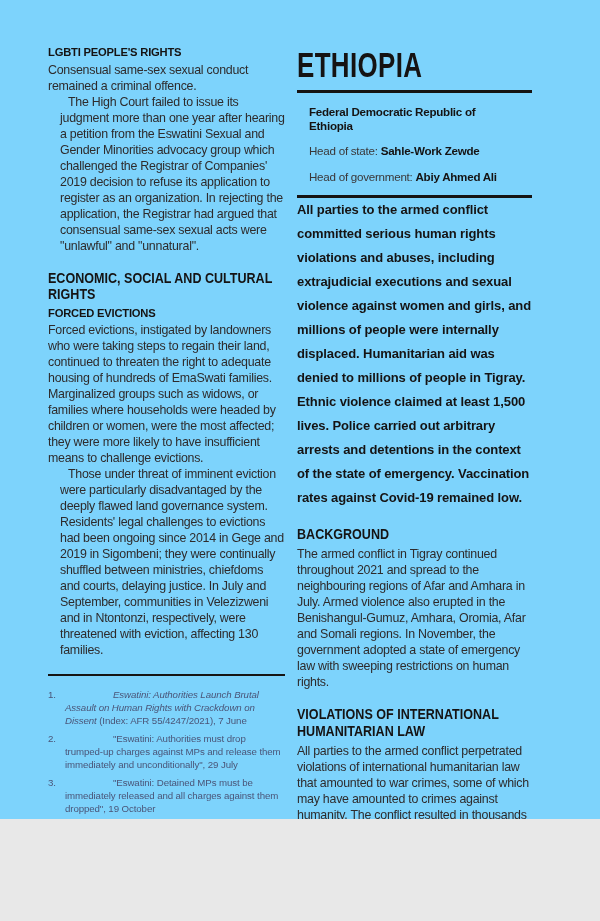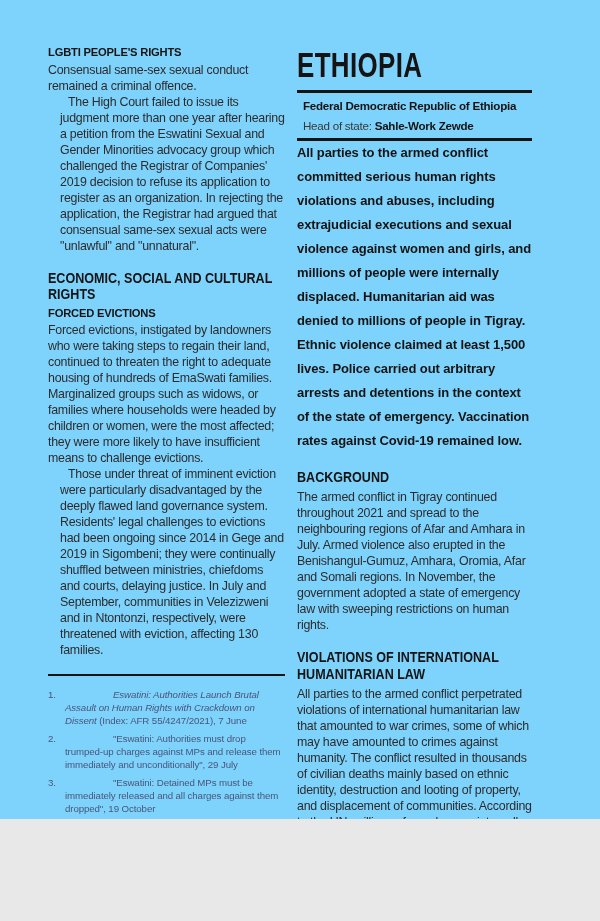--- a/index.html
+++ b/index.html
@@ -34,21 +34,21 @@
   .country-title {
     font-size: 35px; line-height: 34px; font-weight: bold; color: #151313;
     margin: 2px 0 8px 0; transform: scaleX(0.74); transform-origin: 0 0;
     letter-spacing: 0.5px; white-space: nowrap;
   }
   .rule-thick { height: 3px;   background: #161413; }
   .rule-med   { height: 2.5px; background: #161413; }
   .rule-thin  { height: 2px;   background: #161413; }
 
   .country-info { margin: 6px 0 6px 0; font-size: 11.6px; line-height: 13.6px; }
-  .country-info .line { margin: 6px; }
+  .country-info .line { margin: 12px; }
   .ci-label { color: #3a3738; font-weight: normal; text-align: right; }
   .ci-value { color: #151313; font-weight: bold; }
   .ci-bold  { color: #151313; font-weight: bold; }
 
   .intro {
     margin-top: 10px; font-weight: bold; color: #151313;
     font-size: 13px; line-height: 24px; letter-spacing: -0.1px;
   }
 
   .fn-divider { margin-top: 16px; }
@@ -102,20 +102,21 @@
     </div>
   </div>
 
   <div class="col col-right bodytext">
     <h1 class="country-title">ETHIOPIA</h1>
     <div class="rule-thick"></div>
 
     <div class="country-info">
       <p class="line ci-bold">Federal Democratic Republic of Ethiopia</p>
       <p class="line"><span class="ci-label">Head of state: </span><span class="ci-value">Sahle-Work Zewde</span></p>
+      <p class="line"><span class="ci-label">Head of government: </span><span class="ci-value">Abiy Ahmed Ali</span></p>
     </div>
     <div class="rule-med"></div>
 
     <p class="intro">All parties to the armed conflict committed serious human rights violations and abuses, including extrajudicial executions and sexual violence against women and girls, and millions of people were internally displaced. Humanitarian aid was denied to millions of people in Tigray. Ethnic violence claimed at least 1,500 lives. Police carried out arbitrary arrests and detentions in the context of the state of emergency. Vaccination rates against Covid-19 remained low.</p>
 
     <h2 class="sechead">BACKGROUND</h2>
     <p>The armed conflict in Tigray continued throughout 2021 and spread to the neighbouring regions of Afar and Amhara in July. Armed violence also erupted in the Benishangul-Gumuz, Amhara, Oromia, Afar and Somali regions. In November, the government adopted a state of emergency law with sweeping restrictions on human rights.</p>
 
     <h2 class="sechead">VIOLATIONS OF INTERNATIONAL HUMANITARIAN LAW</h2>
     <p><span>All parties to the armed conflict perpetrated violations of international humanitarian law that amounted to war crimes, some of which may have amounted to crimes against humanity. The conflict resulted in thousands of civilian deaths mainly based on ethnic identity, destruction and looting of property, and displacement of communities. According to the UN, millions of people were internally displaced and more than 70,000 fled to Sudan. Amnesty International documented extrajudicial executions of hundreds of people, rape, indiscriminate attacks on civilians and civilian infrastructure, blockades on humanitarian assistance, and arrests and detentions based on ethnic profiling.</span><sup class="fnref">1</sup></p>

